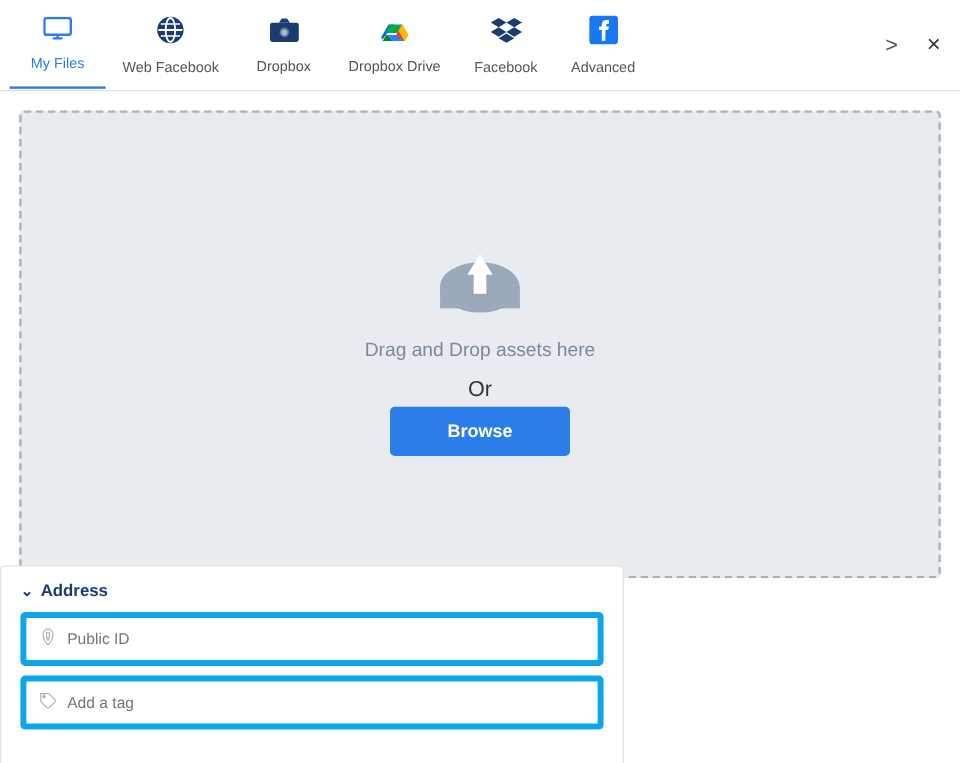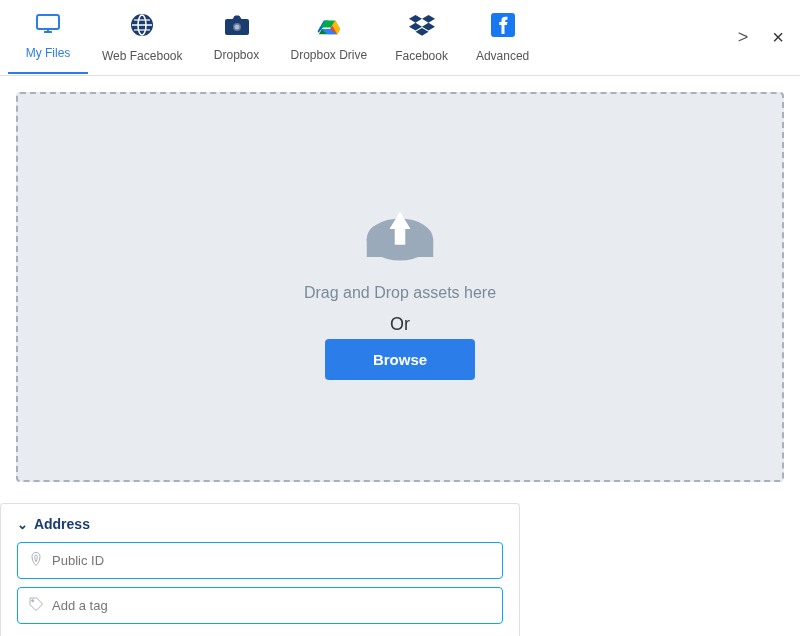--- a/index.html
+++ b/index.html
@@ -128,28 +128,28 @@
       gap: 6px;
       font-size: 14px;
       font-weight: 600;
       color: #1a3c6e;
       margin-bottom: 10px;
       cursor: pointer;
     }
     .advanced-field {
       display: flex;
       align-items: center;
-      border: 1px solid #0ea5e9;
+      border: 5px solid #0ea5e9;
       border-radius: 4px;
       padding: 8px 10px;
       margin-bottom: 8px;
       background: #fff;
     }
     .advanced-field:last-child {
-      margin-bottom: 0;
+      margin-bottom: 16px;
     }
     .field-icon {
       color: #aab0bb;
       margin-right: 8px;
       font-size: 14px;
     }
     .field-input {
       border: none;
       outline: none;
       font-size: 13px;

